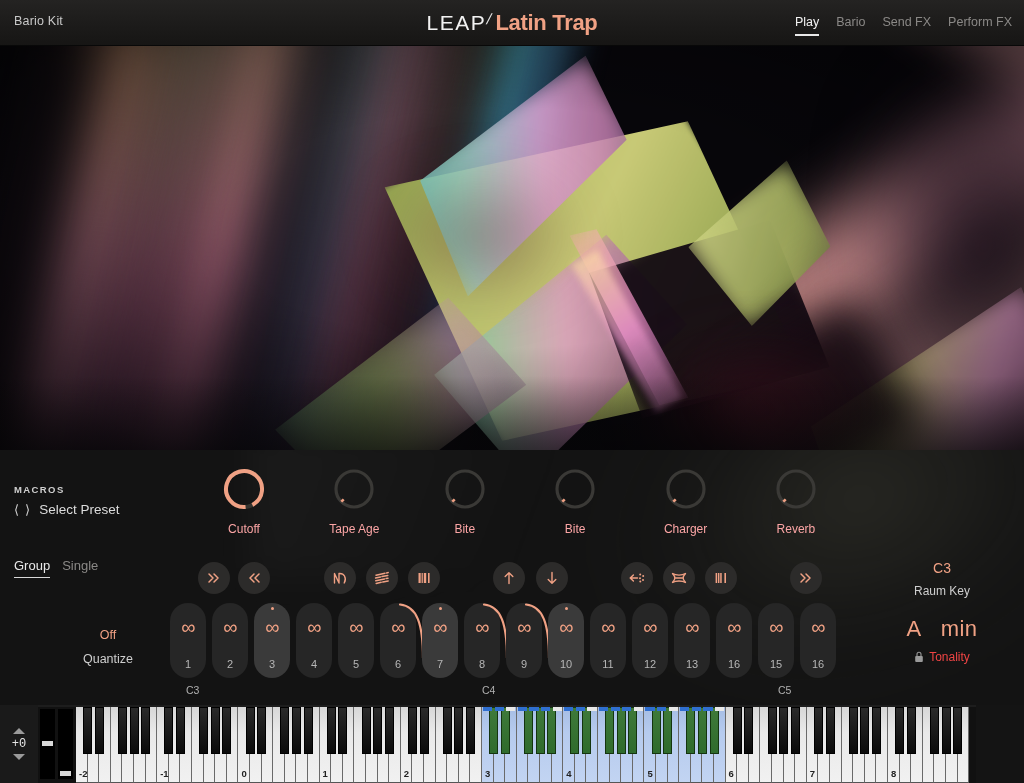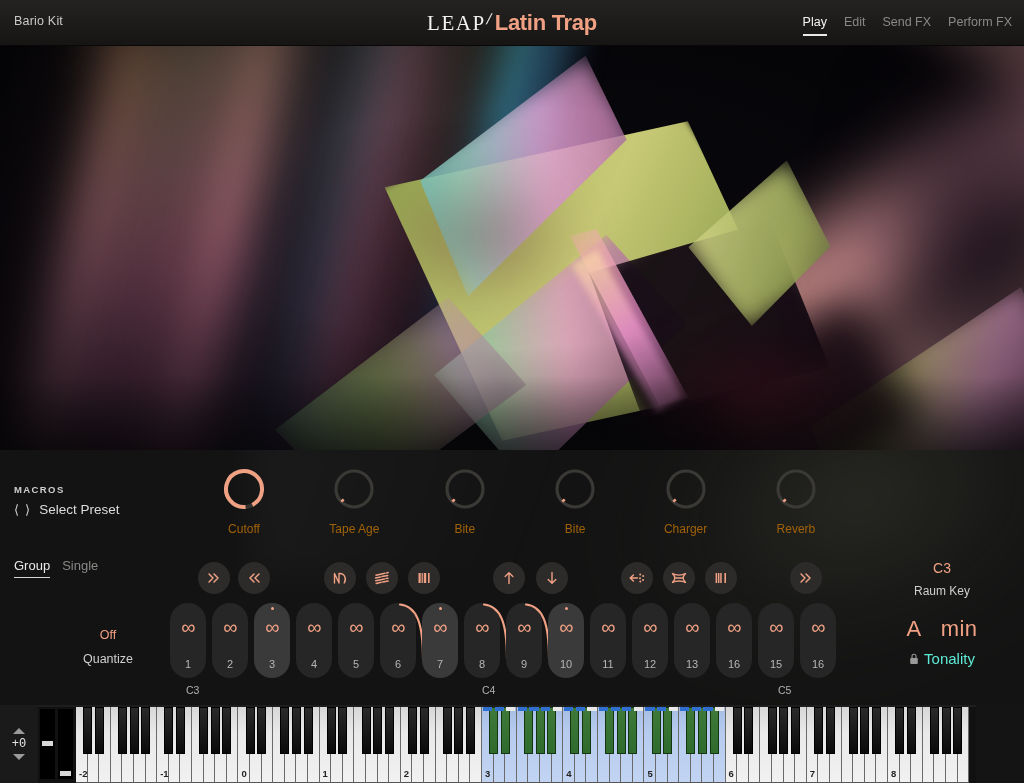--- a/index.html
+++ b/index.html
@@ -23,21 +23,21 @@
   #kit-name{
     position:absolute; left:14px; top:14px;
     font-size:12.5px; color:#c9c9c9; letter-spacing:.2px;
   }
   #logo{
     position:absolute; left:0; top:0; width:1024px; height:46px;
     display:flex; align-items:center; justify-content:center; gap:0px;
   }
   #logo-leap{
     font-size:21px; color:#f2f2f2; letter-spacing:1.5px;
-    font-weight:400; font-family:Liberation Serif, serif;
+    font-weight:400; font-family:Liberation Sans, sans-serif;
   }
   #logo-slash{
     color:#e8e8e8; font-size:15px; position:relative; top:-5px; left:1px;
     transform:skewX(-14deg); display:inline-block;
   }
   #logo-preset{
     font-size:22px; color:#f0a184; font-weight:bold; letter-spacing:-.3px;
     margin-left:5px;
   }
   #nav{
@@ -93,21 +93,21 @@
   .chev-sm{ font-size:13px; color:#cfcfcf; line-height:13px; }
   #preset-text{ font-size:13.5px; color:#dcdcdc; margin-left:3px; }
 
   #knob-row{
     position:absolute; left:210px; top:466px; width:620px; height:80px;
     display:flex; justify-content:space-between;
   }
   .knob-wrap{ width:68px; display:flex; flex-direction:column; align-items:center; }
   .knob{ width:46px; height:46px; position:relative; cursor:pointer; }
   .knob svg{ display:block; }
-  .knob-label{ margin-top:10px; font-size:12px; color:#a16207; white-space:nowrap; }
+  .knob-label{ margin-top:10px; font-size:12px; color:#fca5a5; white-space:nowrap; }
 
   
   #group-single{
     position:absolute; left:14px; top:558px; display:flex; gap:12px; align-items:baseline;
   }
   .gs-item{ font-size:13px; color:#8a8886; cursor:pointer; position:relative; padding-bottom:3px; }
   .gs-item.active{ color:#e9e9e9; }
   .gs-item.active:after{
     content:""; position:absolute; left:0; right:0; bottom:-2px; height:1.3px; background:#d8d8d8;
   }
@@ -156,21 +156,21 @@
   }
 
   
   #keyinfo{ position:absolute; right:0; top:560px; width:164px; text-align:center; }
   #start-key-val{ font-size:14px; color:#f0a184; }
   #start-key-lbl{ font-size:12px; color:#cfcfcf; margin-top:8px; }
   #tonality-val{ font-size:22px; color:#f0a184; margin-top:18px; letter-spacing:.5px; }
   #tonality-row{
     margin-top:8px; display:flex; align-items:center; justify-content:center; gap:5px;
   }
-  #tonality-lbl{ font-size:15px; color:#5eead4; }
+  #tonality-lbl{ font-size:12px; color:#ef4444; }
 
   
   #kb{
     position:absolute; left:0; top:705px; width:1024px; height:78px; background:#111;
   }
   #octave-box{
     position:absolute; left:0; top:0; width:38px; height:78px; background:#1a1a1a;
     display:flex; flex-direction:column; align-items:center; justify-content:center; gap:3px;
   }
   .tri{ width:0;height:0; cursor:pointer; }
@@ -212,21 +212,21 @@
   <div id="kit-name">Bario Kit</div>
 
   <div id="logo">
     <span id="logo-leap">LEAP</span>
     <span id="logo-slash">/</span>
     <span id="logo-preset">Latin Trap</span>
   </div>
 
   <div id="nav">
     <div class="nav-item active">Play</div>
-    <div class="nav-item">Edit</div>
+    <div class="nav-item">Bario</div>
     <div class="nav-item">Send FX</div>
     <div class="nav-item">Perform FX</div>
   </div>
 </div>
 
 <div id="hero">
 
   <div class="lyr" style="left:0;top:0;width:1024px;height:404px;background:#07060a;"></div>
 
   <div class="lyr blurA" style="left:40px;top:-40px;width:62px;height:520px;background:linear-gradient(180deg,#f0b27a,#d98a9c 45%,#5a3550 100%);transform:rotate(13deg);opacity:.95;"></div>

